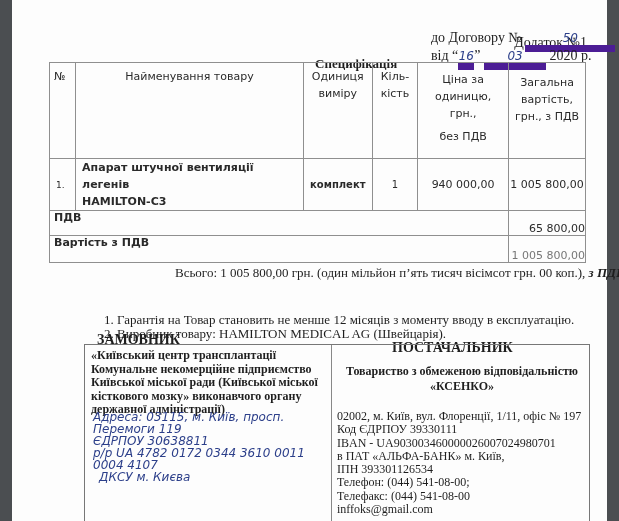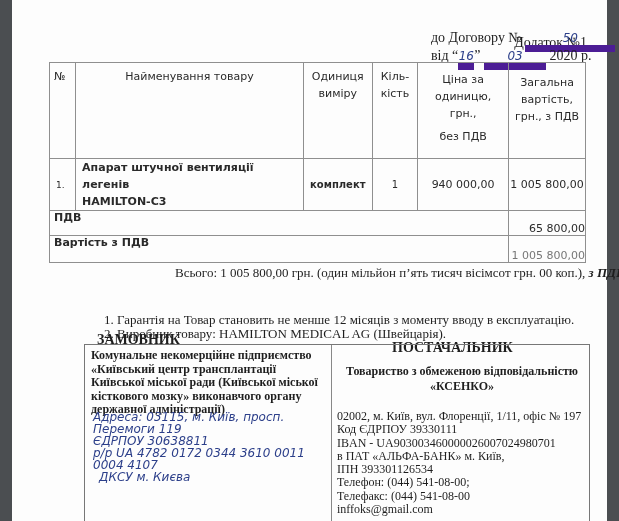--- a/index.html
+++ b/index.html
@@ -73,20 +73,21 @@
     <span>до Договору №</span>
     <span class="uline hand" style="width:90px">50</span>
   </div>
 
   <div class="date-line">
     <span>від “</span><span class="uline hand" style="width:16px">16</span><span>”</span>
     <span class="uline hand" style="width:62px">03</span>
     <span>2020 р.</span>
   </div>
 
+  <div class="spec-title">Специфікація</div>
 
   <table class="spec">
     <tbody>
         <tr class="hdr-row">
       <th class="th-num">№</th>
       <th class="th-name">Найменування товару</th>
       <th class="th-unit">
         <div>Одиниця</div>
         <div>виміру</div>
       </th>
@@ -138,22 +139,22 @@
     <div>2. Виробник товару: HAMILTON MEDICAL AG (Швейцарія).</div>
   </div>
 
   <div class="customer-label">ЗАМОВНИК</div>
   <div class="supplier-label">ПОСТАЧАЛЬНИК</div>
 
   <div class="parties" style="left:72px">
     <div class="party-divider"></div>
 
     <div class="customer">
+      <div>«Київський центр трансплантації</div>
       <div>Комунальне некомерційне підприємство</div>
-      <div>«Київський центр трансплантації</div>
       <div>Київської міської ради (Київської міської</div>
       <div>кісткового мозку» виконавчого органу</div>
       <div>державної адміністрації)</div>
     </div>
 
     <div class="customer-hand hand">
       <div>Адреса: 03115, м. Київ, просп. Перемоги 119</div>
       <div>ЄДРПОУ 30638811</div>
       <div>р/р UA 4782 0172 0344 3610 0011 0004 4107</div>
       <div style="padding-left:6px">ДКСУ м. Києва</div>

